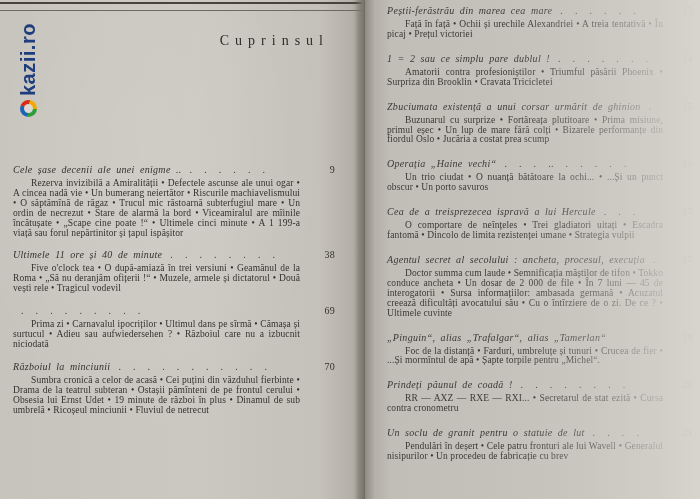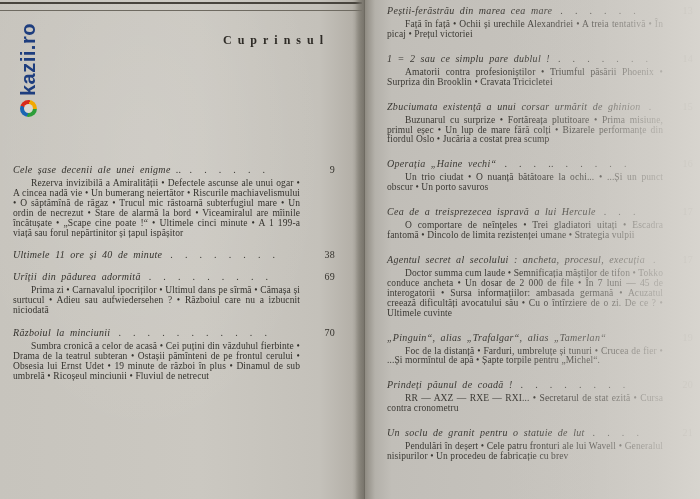--- a/index.html
+++ b/index.html
@@ -27,21 +27,21 @@
     font-family:"Liberation Sans","DejaVu Sans",sans-serif;
   }
   .wm-logo{
     width:17px; height:17px; border-radius:50%; flex:0 0 auto; position:relative;
     background:conic-gradient(from 20deg,#d92b1c 0 22%,#f2a900 22% 45%,#2e9e3a 45% 72%,#1b66b3 72% 100%);
   }
   .wm-logo::after{content:""; position:absolute; inset:4px; border-radius:50%; background:#dcd9d2;}
   .wm-text{font-size:20px; font-weight:bold; color:#1d3d7e; letter-spacing:0.5px;}
   .book-title{
     position:absolute; top:33px; right:34px;
-    font-size:12px; font-weight:bold; color:#2f2c27; letter-spacing:6px;
+    font-size:14px; font-weight:normal; color:#2f2c27; letter-spacing:6px;
   }
   
   .gutter{
     position:absolute; left:355px; top:0; width:22px; height:499px;
     background:linear-gradient(90deg, rgba(120,116,108,0) 0%, #7c786f 38%, #56534b 52%, #8f8b82 68%, rgba(150,146,138,0) 100%);
   }
   
   .page-right{
     position:absolute; left:365px; top:0; width:335px; height:499px;
     background:linear-gradient(90deg,#8f8b82 0%,#b4b1aa 3%,#c1beb8 8%,#c6c3bd 55%,#cfccc6 100%);
@@ -91,24 +91,24 @@
           <span class="pg">9</span>
         </div>
         <div class="body">Rezerva invizibilă a Amiralității • Defectele ascunse ale unui ogar • A cincea nadă vie • Un bumerang neiertător • Riscurile machiavelismului • O săptămînă de răgaz • Trucul mic răstoarnă subterfugiul mare • Un ordin de necrezut • Stare de alarmă la bord • Viceamiralul are mîinile încătușate • „Scape cine poate !“ • Ultimele cinci minute • A 1 199-a viață sau forul nepărtinitor și țapul ispășitor</div>
       </div>
       <div class="entry">
         <div class="head">
           <span>Ultimele 11 ore și 40 de minute</span>
           <span class="dots">. . . . . . . .</span>
           <span class="pg">38</span>
         </div>
-      </div>
-      <div class="entry">
-        <div class="head">
-          <span>Urîții din pădurea adormită</span>
+        <div class="body">Five o'clock tea • O după-amiază în trei versiuni • Geamănul de la Roma • „Să nu deranjăm ofițerii !“ • Muzele, armele și dictatorul • Două vești rele • Tragicul vodevil</div>
+      </div>
+      <div class="entry">
+        <div class="head">
           <span class="dots">. . . . . . . . .</span>
           <span class="pg">69</span>
         </div>
         <div class="body">Prima zi • Carnavalul ipocriților • Ultimul dans pe sîrmă • Cămașa și surtucul • Adieu sau aufwiedersehen ? • Războiul care nu a izbucnit niciodată</div>
       </div>
       <div class="entry">
         <div class="head">
           <span>Războiul la minciunii</span>
           <span class="dots">. . . . . . . . . . .</span>
           <span class="pg">70</span>

